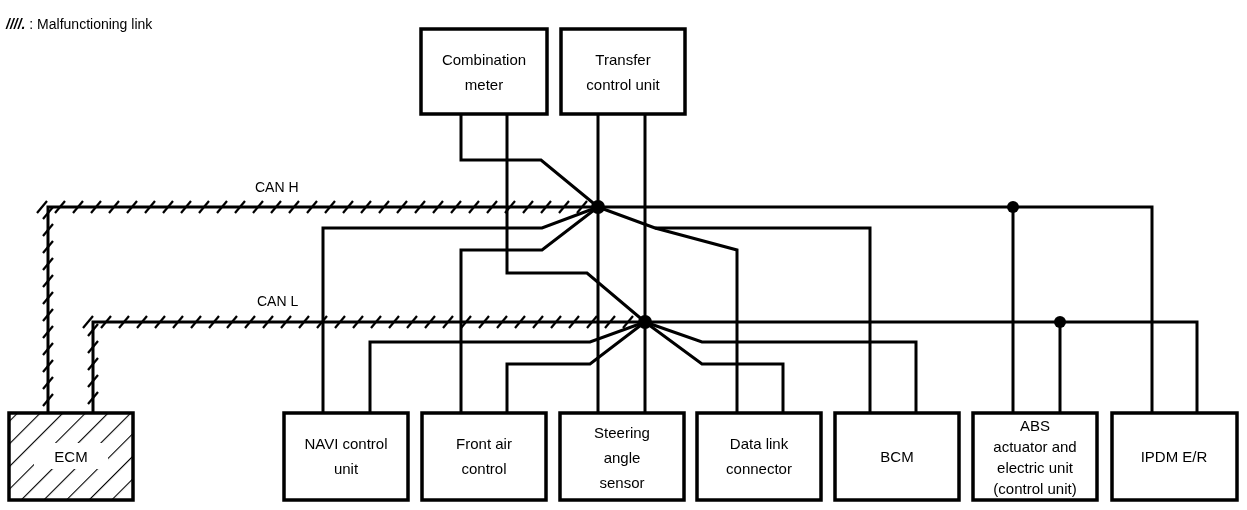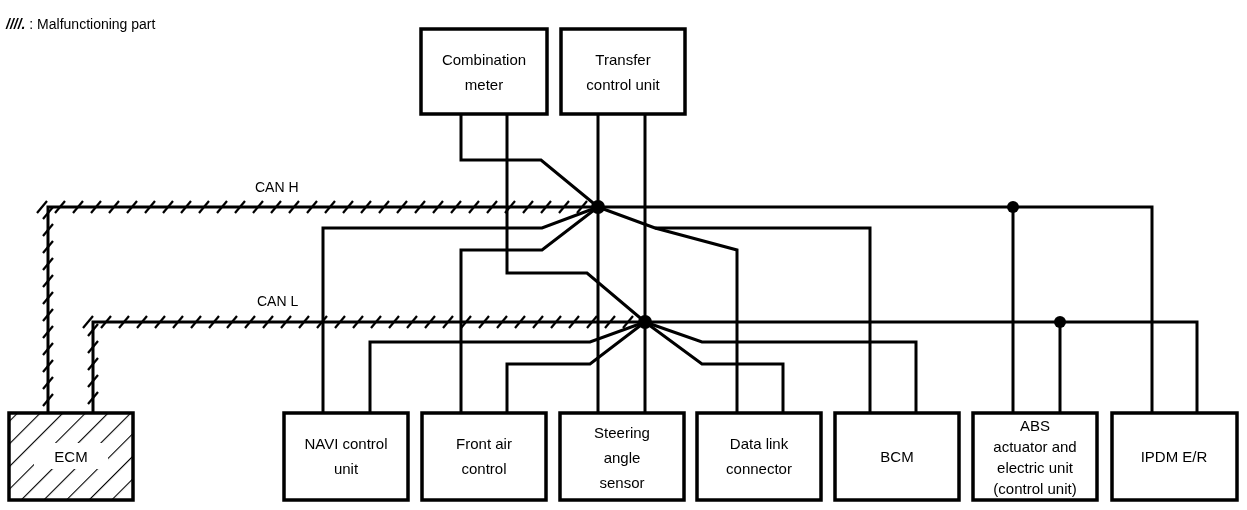--- a/index.html
+++ b/index.html
@@ -15,21 +15,21 @@
   .label { font-family: "Liberation Sans", sans-serif; font-size: 15px; fill: #000; text-anchor: middle; }
   .can-label { font-family: "Liberation Sans", sans-serif; font-size: 14px; fill: #000; }
   .hatchmark { stroke: #000; stroke-width: 2.2; }
   .node { fill: #000; }
 </style>
 </head>
 <body>
 
 <div class="legend">
   <span style="font-weight:bold;font-style:italic;">////.</span>
-  <span>: Malfunctioning part</span>
+  <span>: Malfunctioning link</span>
 </div>
 
 <svg width="1247" height="510" viewBox="0 0 1247 510">
   <defs>
     <pattern id="hatch" patternUnits="userSpaceOnUse" width="16" height="16" patternTransform="rotate(45)">
       <rect width="16" height="16" fill="#fff"></rect>
       <line x1="0" y1="0" x2="0" y2="16" stroke="#000" stroke-width="2.2"></line>
     </pattern>
   </defs>
 

